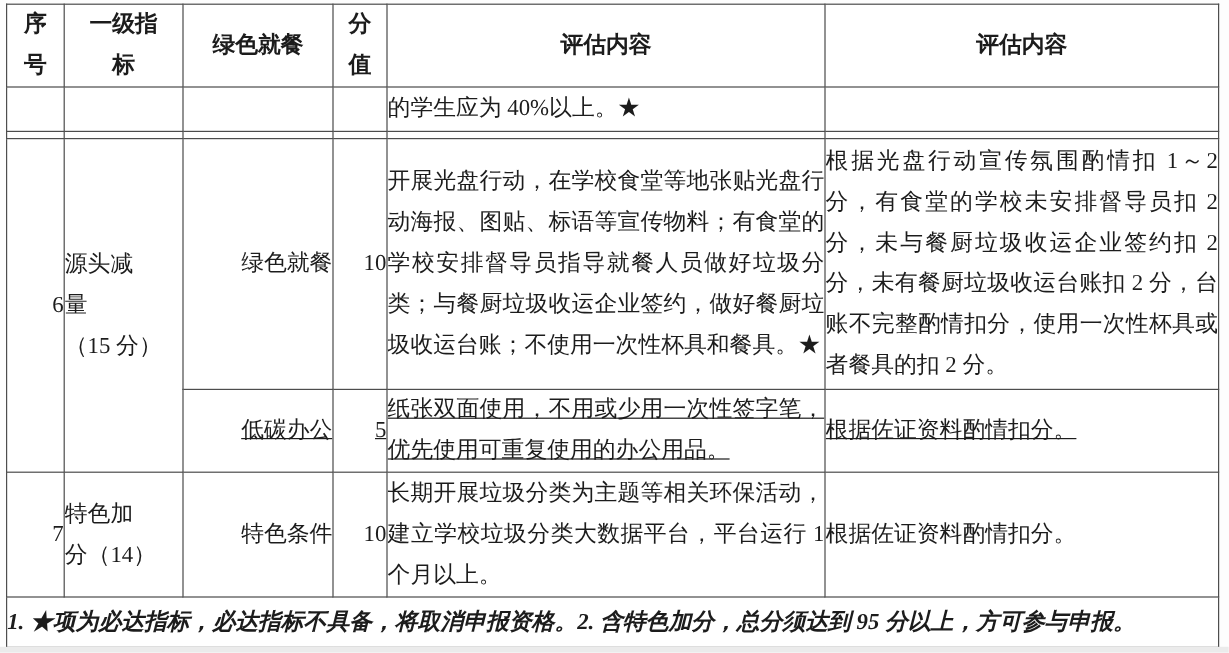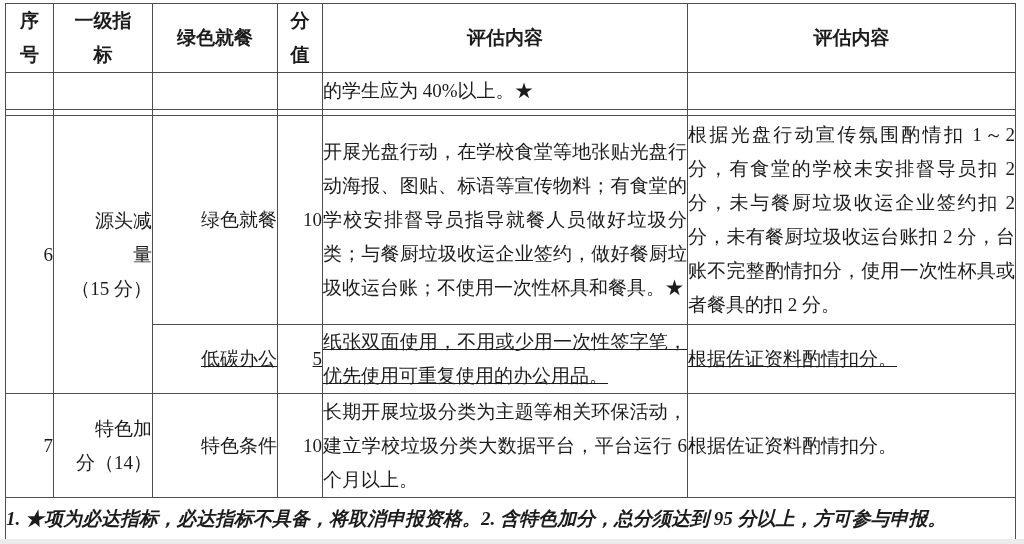--- a/index.html
+++ b/index.html
@@ -56,21 +56,21 @@
   tr.thin-row td { padding: 0; line-height: 0; font-size: 0; }
   tr.green-row  { height: 209px; }
   tr.lowcarbon-row { height: 68px; text-decoration: underline; }
   tr.special-row { height: 104px; }
   tr.foot-row   { height: 42px; font-style: italic; }
 
   td.center {
     text-align: right;
   }
   td.lvl1 {
-    text-align: right;
+    text-align: left;
     white-space: pre-line;
     line-height: 36px;
     font-family: Liberation Serif, serif;
   }
   td.content {
     text-align: justify;
     padding: 2px 9px;
     margin-top: 16px;
   }
   td.standard {
@@ -147,21 +147,21 @@
       <td class="content">纸张双面使用，不用或少用一次性签字笔，优先使用可重复使用的办公用品。</td>
       <td class="standard">根据佐证资料酌情扣分。</td>
     </tr>
 
     <tr class="special-row">
       <td class="center">7</td>
       <td class="lvl1">特色加
 分（14）</td>
       <td class="center">特色条件</td>
       <td class="center">10</td>
-      <td class="content">长期开展垃圾分类为主题等相关环保活动，建立学校垃圾分类大数据平台，平台运行 6 个月以上。</td>
+      <td class="content">长期开展垃圾分类为主题等相关环保活动，建立学校垃圾分类大数据平台，平台运行 1 个月以上。</td>
       <td class="standard">根据佐证资料酌情扣分。</td>
     </tr>
 
     <tr class="foot-row">
       <td class="footnote" colspan="6">1. ★项为必达指标，必达指标不具备，将取消申报资格。2. 含特色加分，总分须达到 95 分以上，方可参与申报。</td>
     </tr>
   </tbody>
     </table>
 
   <div class="bottom-strip"></div>

